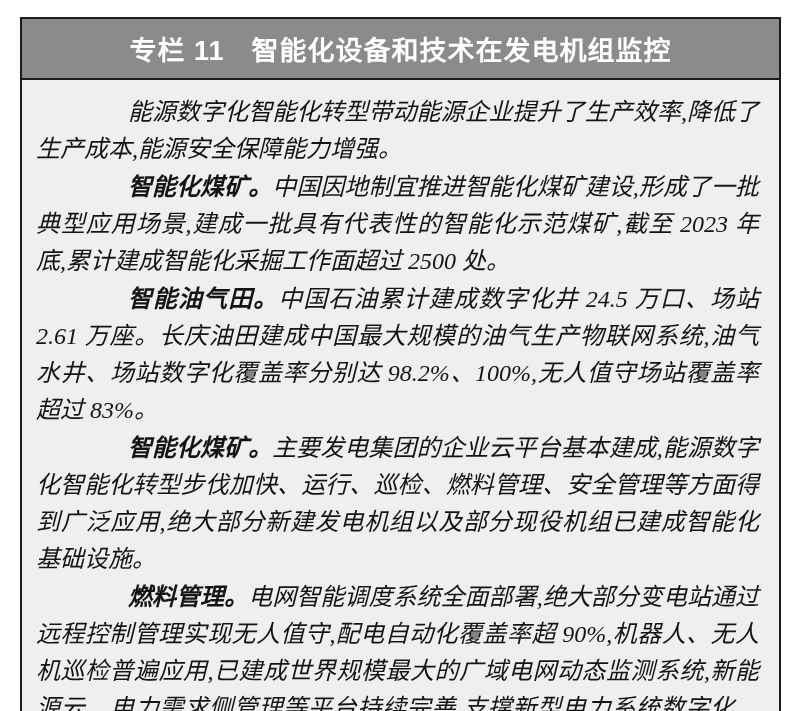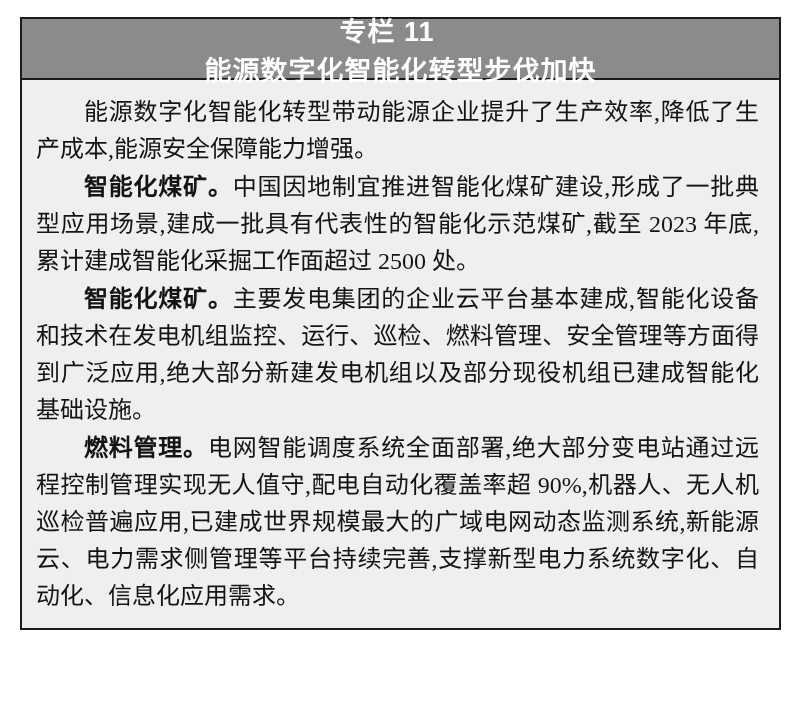--- a/index.html
+++ b/index.html
@@ -32,46 +32,48 @@
     border-bottom: 2px solid var(--border);
     display: flex;
     align-items: center;
     justify-content: center;
     color: var(--header-text);
     font-family: "Liberation Sans", "DejaVu Sans", sans-serif;
     font-weight: 700;
     font-size: 27px;
     letter-spacing: 1px;
     white-space: nowrap;
-    flex-direction: column;
   }
   .panel-header .box-label { margin-right: 1em; }
   .panel-body {
     padding: 13px 20px 13px 14px;
     color: var(--text);
     font-size: 24px;
     line-height: 37px;
     text-align: justify;
   }
   .panel-body p {
     text-indent: 2em;
     margin: 0;
+    font-style: italic;
   }
   .lead {
     font-family: "Liberation Sans", "DejaVu Sans", sans-serif;
     font-weight: 700;
+    margin-left: 44px;
   }
 </style>
 </head>
 <body>
 
 <div class="panel">
   <div class="panel-header">
     <span class="box-label">专栏 11</span>
-    <span class="box-title">能源数字化智能化转型步伐加快</span>
+    <span class="box-title">智能化设备和技术在发电机组监控</span>
   </div>
   <div class="panel-body">
     <p><span class="lead"></span><span>能源数字化智能化转型带动能源企业提升了生产效率,降低了生产成本,能源安全保障能力增强。</span></p>
     <p><span class="lead">智能化煤矿。</span><span>中国因地制宜推进智能化煤矿建设,形成了一批典型应用场景,建成一批具有代表性的智能化示范煤矿,截至 2023 年底,累计建成智能化采掘工作面超过 2500 处。</span></p>
-    <p><span class="lead">智能化煤矿。</span><span>主要发电集团的企业云平台基本建成,智能化设备和技术在发电机组监控、运行、巡检、燃料管理、安全管理等方面得到广泛应用,绝大部分新建发电机组以及部分现役机组已建成智能化基础设施。</span></p>
+    <p><span class="lead">智能油气田。</span><span>中国石油累计建成数字化井 24.5 万口、场站 2.61 万座。长庆油田建成中国最大规模的油气生产物联网系统,油气水井、场站数字化覆盖率分别达 98.2%、100%,无人值守场站覆盖率超过 83%。</span></p>
+    <p><span class="lead">智能化煤矿。</span><span>主要发电集团的企业云平台基本建成,能源数字化智能化转型步伐加快、运行、巡检、燃料管理、安全管理等方面得到广泛应用,绝大部分新建发电机组以及部分现役机组已建成智能化基础设施。</span></p>
     <p><span class="lead">燃料管理。</span><span>电网智能调度系统全面部署,绝大部分变电站通过远程控制管理实现无人值守,配电自动化覆盖率超 90%,机器人、无人机巡检普遍应用,已建成世界规模最大的广域电网动态监测系统,新能源云、电力需求侧管理等平台持续完善,支撑新型电力系统数字化、自动化、信息化应用需求。</span></p>
   </div>
 </div>
 
 </body></html>

